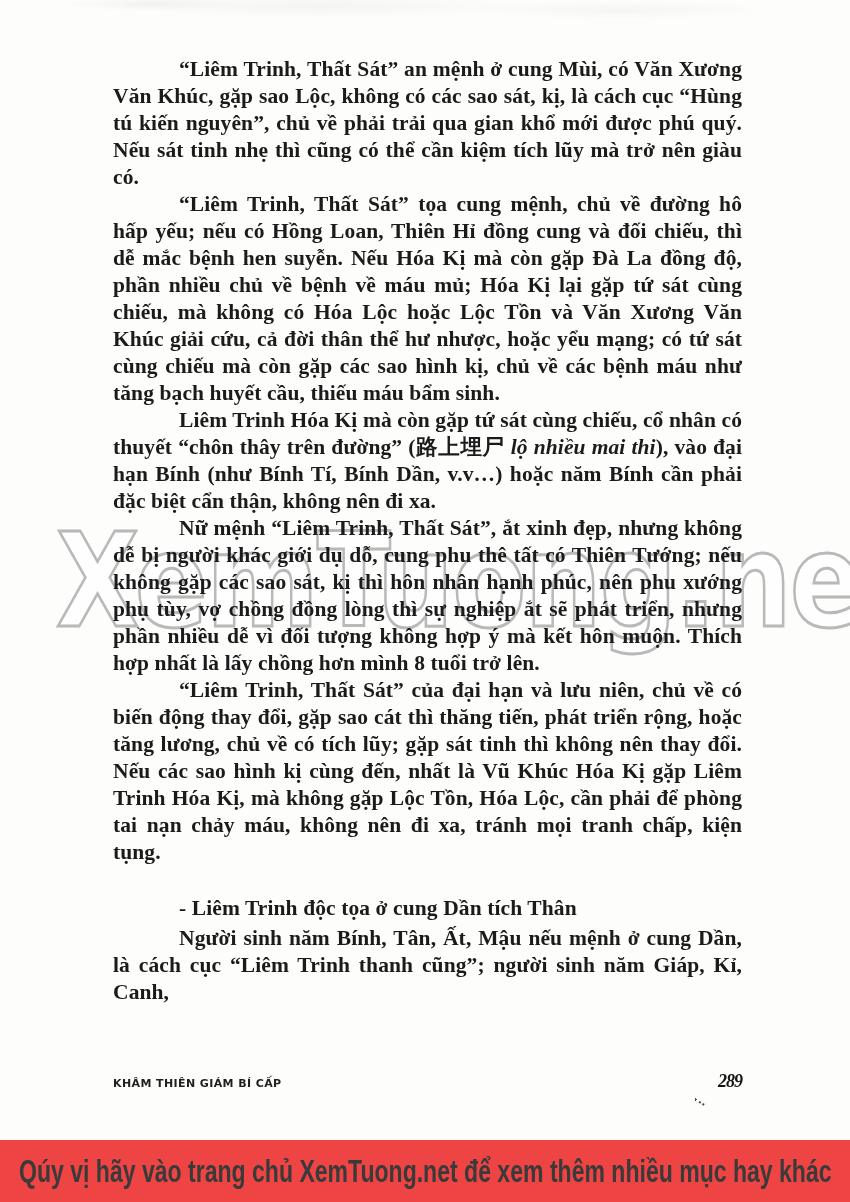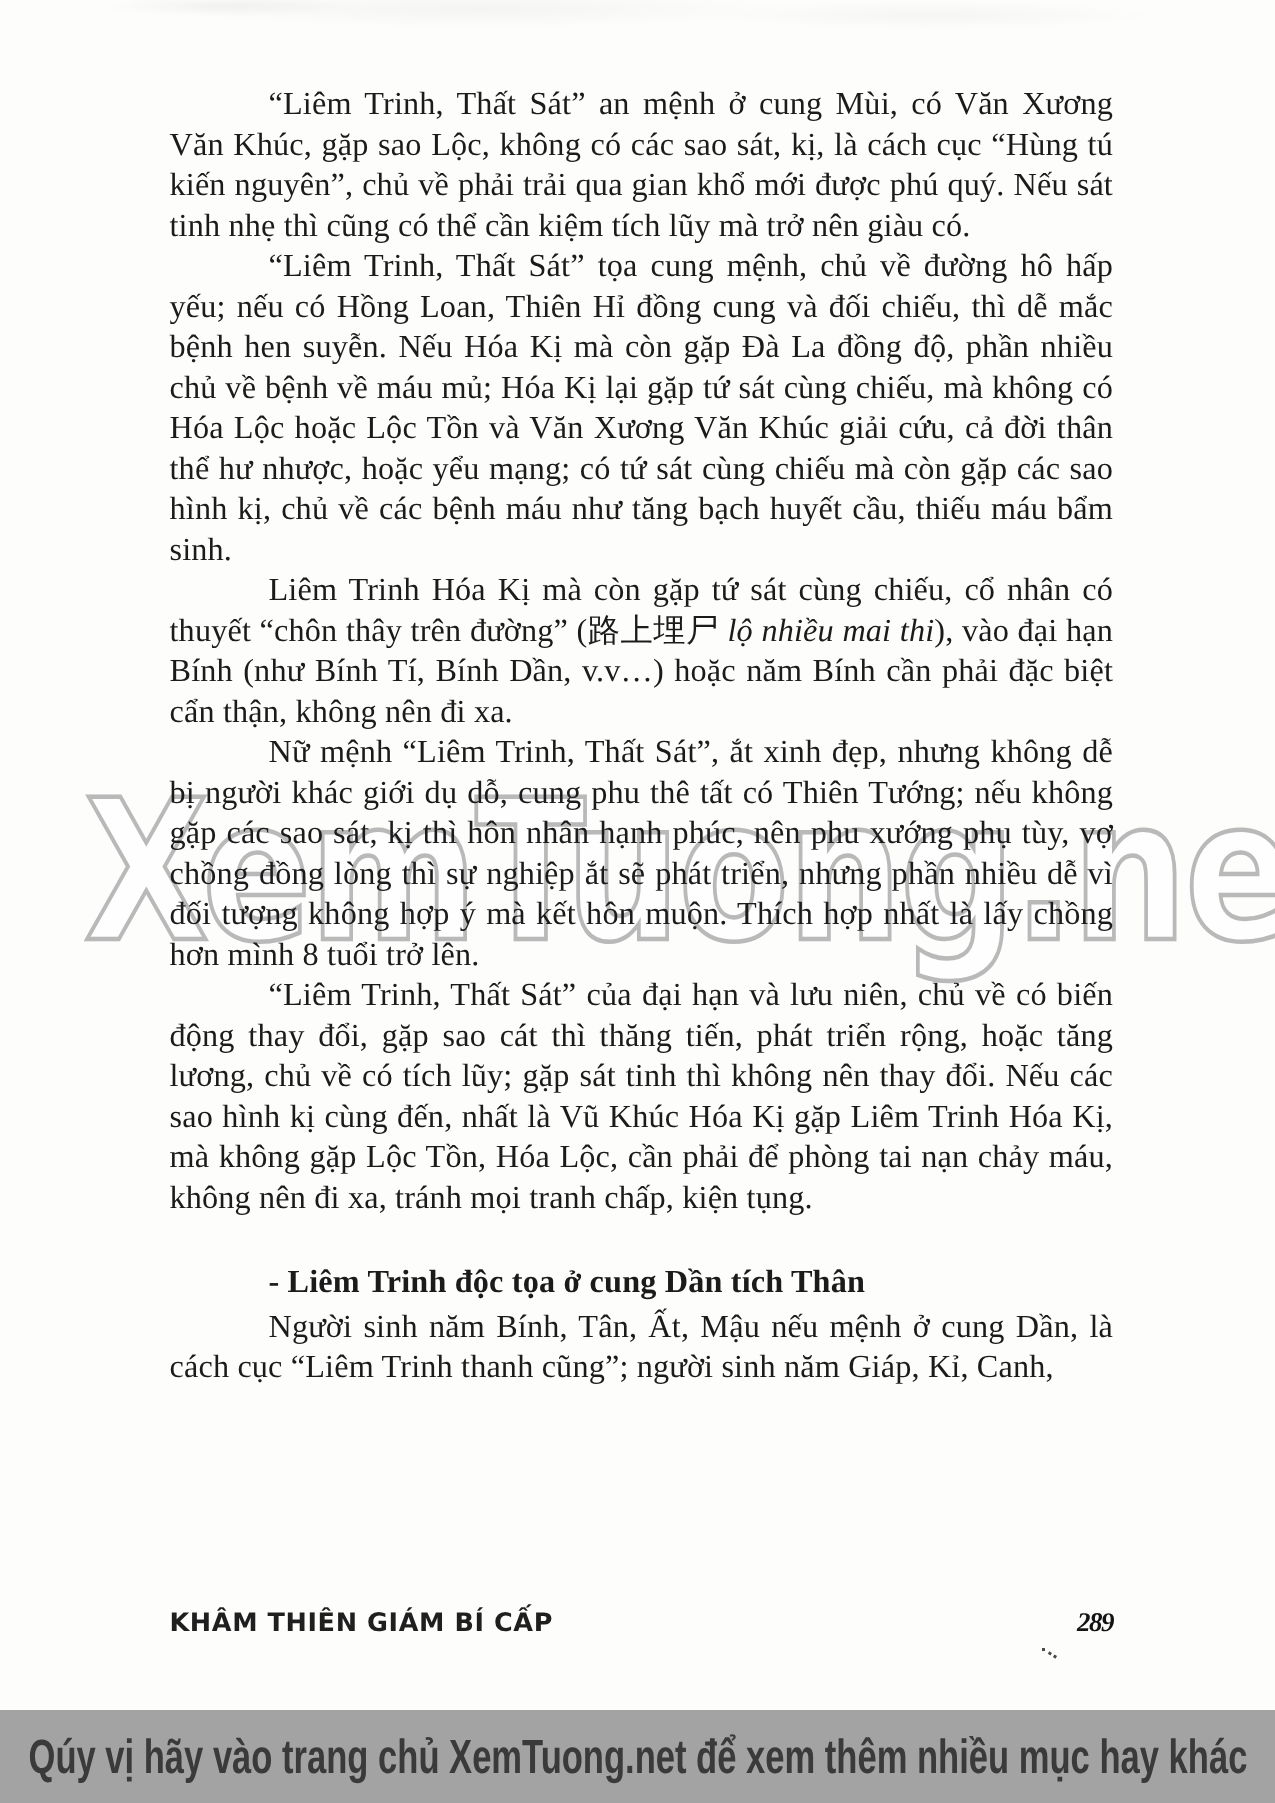--- a/index.html
+++ b/index.html
@@ -55,20 +55,21 @@
     padding: 56px 108px 0 113px;
     color: #1b1b1b;
   }
   .content p {
     margin: 0;
     font-size: 21.5px;
     line-height: 27px;
     text-align: justify;
     text-indent: 66px;
     letter-spacing: 0.1px;
+    font-weight: bold;
   }
   .content p.heading {
     margin-top: 29px;
     margin-bottom: 3px;
     font-weight: bold;
     text-align: left;
   }
   .italic-seg { font-style: italic; }
   
   .page-footer {
@@ -77,21 +78,21 @@
     top: 1056px;
     left: 113px;
     right: 108px;
     display: flex;
     justify-content: space-between;
     align-items: baseline;
   }
   .book-title {
     font-family: "DejaVu Sans", sans-serif;
     font-weight: bold;
-    font-size: 17px;
+    font-size: 11px;
     letter-spacing: 0.4px;
     color: #1f1f1f;
   }
   .page-number {
     font-family: "Liberation Serif", serif;
     font-weight: bold;
     font-style: italic;
     font-size: 18px;
     color: #141414;
     letter-spacing: -1px;
@@ -107,21 +108,21 @@
     border-bottom: 2.5px dotted #4b4b4b;
     transform: rotate(32deg);
   }
   
   .banner {
     position: absolute;
     top: 1140px;
     left: 0;
     width: 850px;
     height: 62px;
-    background: #a3a3a3;
+    background: #ef4444;
     display: flex;
     align-items: center;
     justify-content: center;
   }
   .banner-text {
     font-family: "Liberation Sans", sans-serif;
     font-weight: bold;
     font-size: 32px;
     color: #3a3a3a;
     white-space: nowrap;

